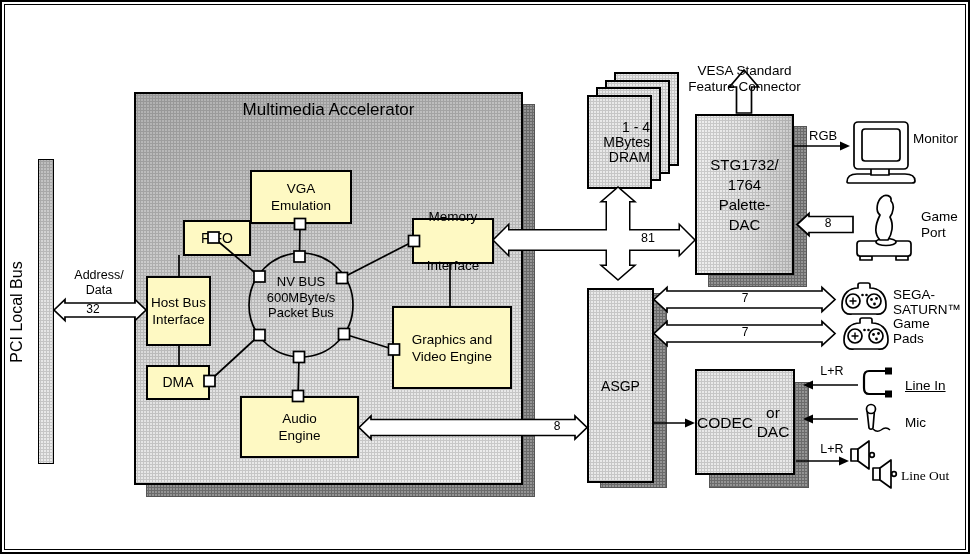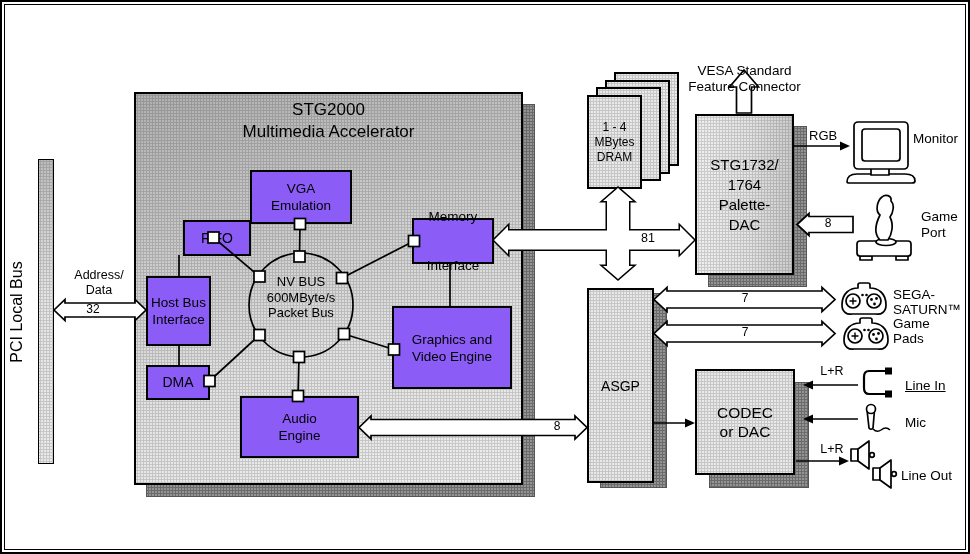--- a/index.html
+++ b/index.html
@@ -1,18 +1,18 @@
 <!DOCTYPE html>
 <html><head>
 <meta charset="utf-8">
 <style>
   html,body{margin:0;padding:0;background:#fff;font-family:"Liberation Sans","DejaVu Sans",sans-serif;color:#000;}
   #canvas{position:relative;width:970px;height:554px;background:#fff;border:2px solid #000;box-sizing:border-box;overflow:hidden;}
   .inner-frame{position:absolute;left:2px;top:2px;right:2px;bottom:2px;border:1px solid #000;pointer-events:none;z-index:9;}
-  .box{position:absolute;background:#8b5cf6;border:2px solid #000;box-sizing:border-box;
+  .box{position:absolute;background:#fef9c3;border:2px solid #000;box-sizing:border-box;
        display:flex;flex-direction:column;align-items:center;justify-content:center;
        text-align:center;font-size:13.5px;line-height:17px;}
   .gray{position:absolute;border:2px solid #000;box-sizing:border-box;background-color:#e9e9e9;
         background-image:radial-gradient(rgba(0,0,0,0.15) 1px, rgba(0,0,0,0) 1.01px);background-size:3px 3px;}
   .shadow{position:absolute;background-color:#949494;
         background-image:radial-gradient(rgba(0,0,0,0.28) 1px, rgba(0,0,0,0) 1.01px);background-size:3px 3px;
         border:1px solid #555;box-sizing:border-box;}
   .lbl{position:absolute;white-space:nowrap;font-size:13.5px;line-height:16px;z-index:6;}
   .num{position:absolute;font-size:12px;line-height:12px;text-align:center;z-index:6;}
   .ctr{text-align:center;}
@@ -41,21 +41,20 @@
 
 <div id="canvas">
   <div class="inner-frame"></div>
 
   <div id="pci-bar" class="gray" style="left:36px;top:157px;width:16px;height:305px;"></div>
   <div class="lbl" style="left:-76px;top:298px;width:190px;height:24px;text-align:center;font-size:16px;transform:rotate(-90deg);">PCI Local Bus</div>
 
   <div class="shadow" style="left:144px;top:102px;width:389px;height:393px;"></div>
   <div id="stg-box" class="gray" style="left:132px;top:90px;width:389px;height:393px;"></div>
   <div class="lbl ctr" style="left:132px;top:97px;width:389px;font-size:17px;line-height:22px;">
-    <div>STG2000</div>
     <div>Multimedia Accelerator</div>
   </div>
 
   <div class="box" style="left:248px;top:168px;width:102px;height:54px;">
     <div>VGA</div>
     <div>Emulation</div>
   </div>
   <div class="box" style="left:144px;top:218px;width:68px;height:36px;font-size:14px;margin-left:37px;">
     <div>FIFO</div>
   </div>
@@ -81,41 +80,41 @@
 
   <div class="lbl ctr" style="left:249px;top:272px;width:100px;font-size:13px;line-height:15.5px;z-index:6;">
     <div>NV BUS</div>
     <div>600MByte/s</div>
     <div>Packet Bus</div>
   </div>
 
   <div class="gray" style="left:612px;top:70px;width:65px;height:94px;"></div>
   <div class="gray" style="left:603px;top:78px;width:65px;height:94px;"></div>
   <div class="gray" style="left:594px;top:85px;width:65px;height:94px;"></div>
-  <div class="gray" style="left:585px;top:93px;width:55px;height:94px;display:flex;flex-direction:column;align-items:center;justify-content:center;text-align:center;font-size:12px;line-height:15px;">
+  <div class="gray" style="left:585px;top:93px;width:65px;height:94px;display:flex;flex-direction:column;align-items:flex-end;justify-content:center;text-align:center;font-size:14px;line-height:15px;">
     <div>1 - 4</div>
     <div>MBytes</div>
     <div>DRAM</div>
   </div>
 
   <div class="shadow" style="left:706px;top:124px;width:99px;height:161px;"></div>
   <div id="dac-box" class="gray" style="left:693px;top:112px;width:99px;height:161px;display:flex;flex-direction:column;align-items:center;justify-content:center;text-align:center;font-size:15px;line-height:20px;">
     <div>STG1732/</div>
     <div>1764</div>
     <div>Palette-</div>
     <div>DAC</div>
   </div>
 
   <div class="shadow" style="left:598px;top:291px;width:67px;height:195px;"></div>
   <div class="gray" style="left:585px;top:278px;width:67px;height:195px;display:flex;align-items:center;justify-content:center;font-size:14px;margin-top:8px;">
     <div>ASGP</div>
   </div>
 
   <div class="shadow" style="left:707px;top:380px;width:100px;height:106px;"></div>
-  <div class="gray" style="left:693px;top:367px;width:100px;height:106px;display:flex;flex-direction:column;align-items:center;justify-content:center;text-align:center;font-size:15.5px;line-height:19px;">
+  <div class="gray" style="left:693px;top:367px;width:100px;height:106px;display:flex;align-items:center;justify-content:center;text-align:center;font-size:15.5px;line-height:19px;">
     <div>CODEC</div>
     <div>or DAC</div>
   </div>
 
   <svg class="layer" width="970" height="554" viewBox="0 0 970 554">
 
     <circle cx="299" cy="303" r="52" fill="none" stroke="#000" stroke-width="1.7"></circle>
 
     <g>
       <line class="ln" x1="211.5" y1="235.5" x2="257.5" y2="274.5"></line>
@@ -269,14 +268,14 @@
   <div class="lbl" style="left:891px;top:286px;line-height:14.5px;">
     <div>SEGA-</div>
     <div>SATURN™</div>
     <div>Game</div>
     <div>Pads</div>
   </div>
   <div class="num" style="left:813px;top:363px;width:34px;font-size:12.5px;">L+R</div>
   <div class="num" style="left:813px;top:441px;width:34px;font-size:12.5px;">L+R</div>
   <div class="lbl" style="left:903px;top:376px;text-decoration:underline;">Line In</div>
   <div class="lbl" style="left:903px;top:413px;">Mic</div>
-  <div class="lbl" style="left:899px;top:466px;">Line Out</div>
+  <div class="lbl" style="left:899px;top:466px;font-family:Liberation Serif, serif;">Line Out</div>
 </div>
 
 </body></html>

